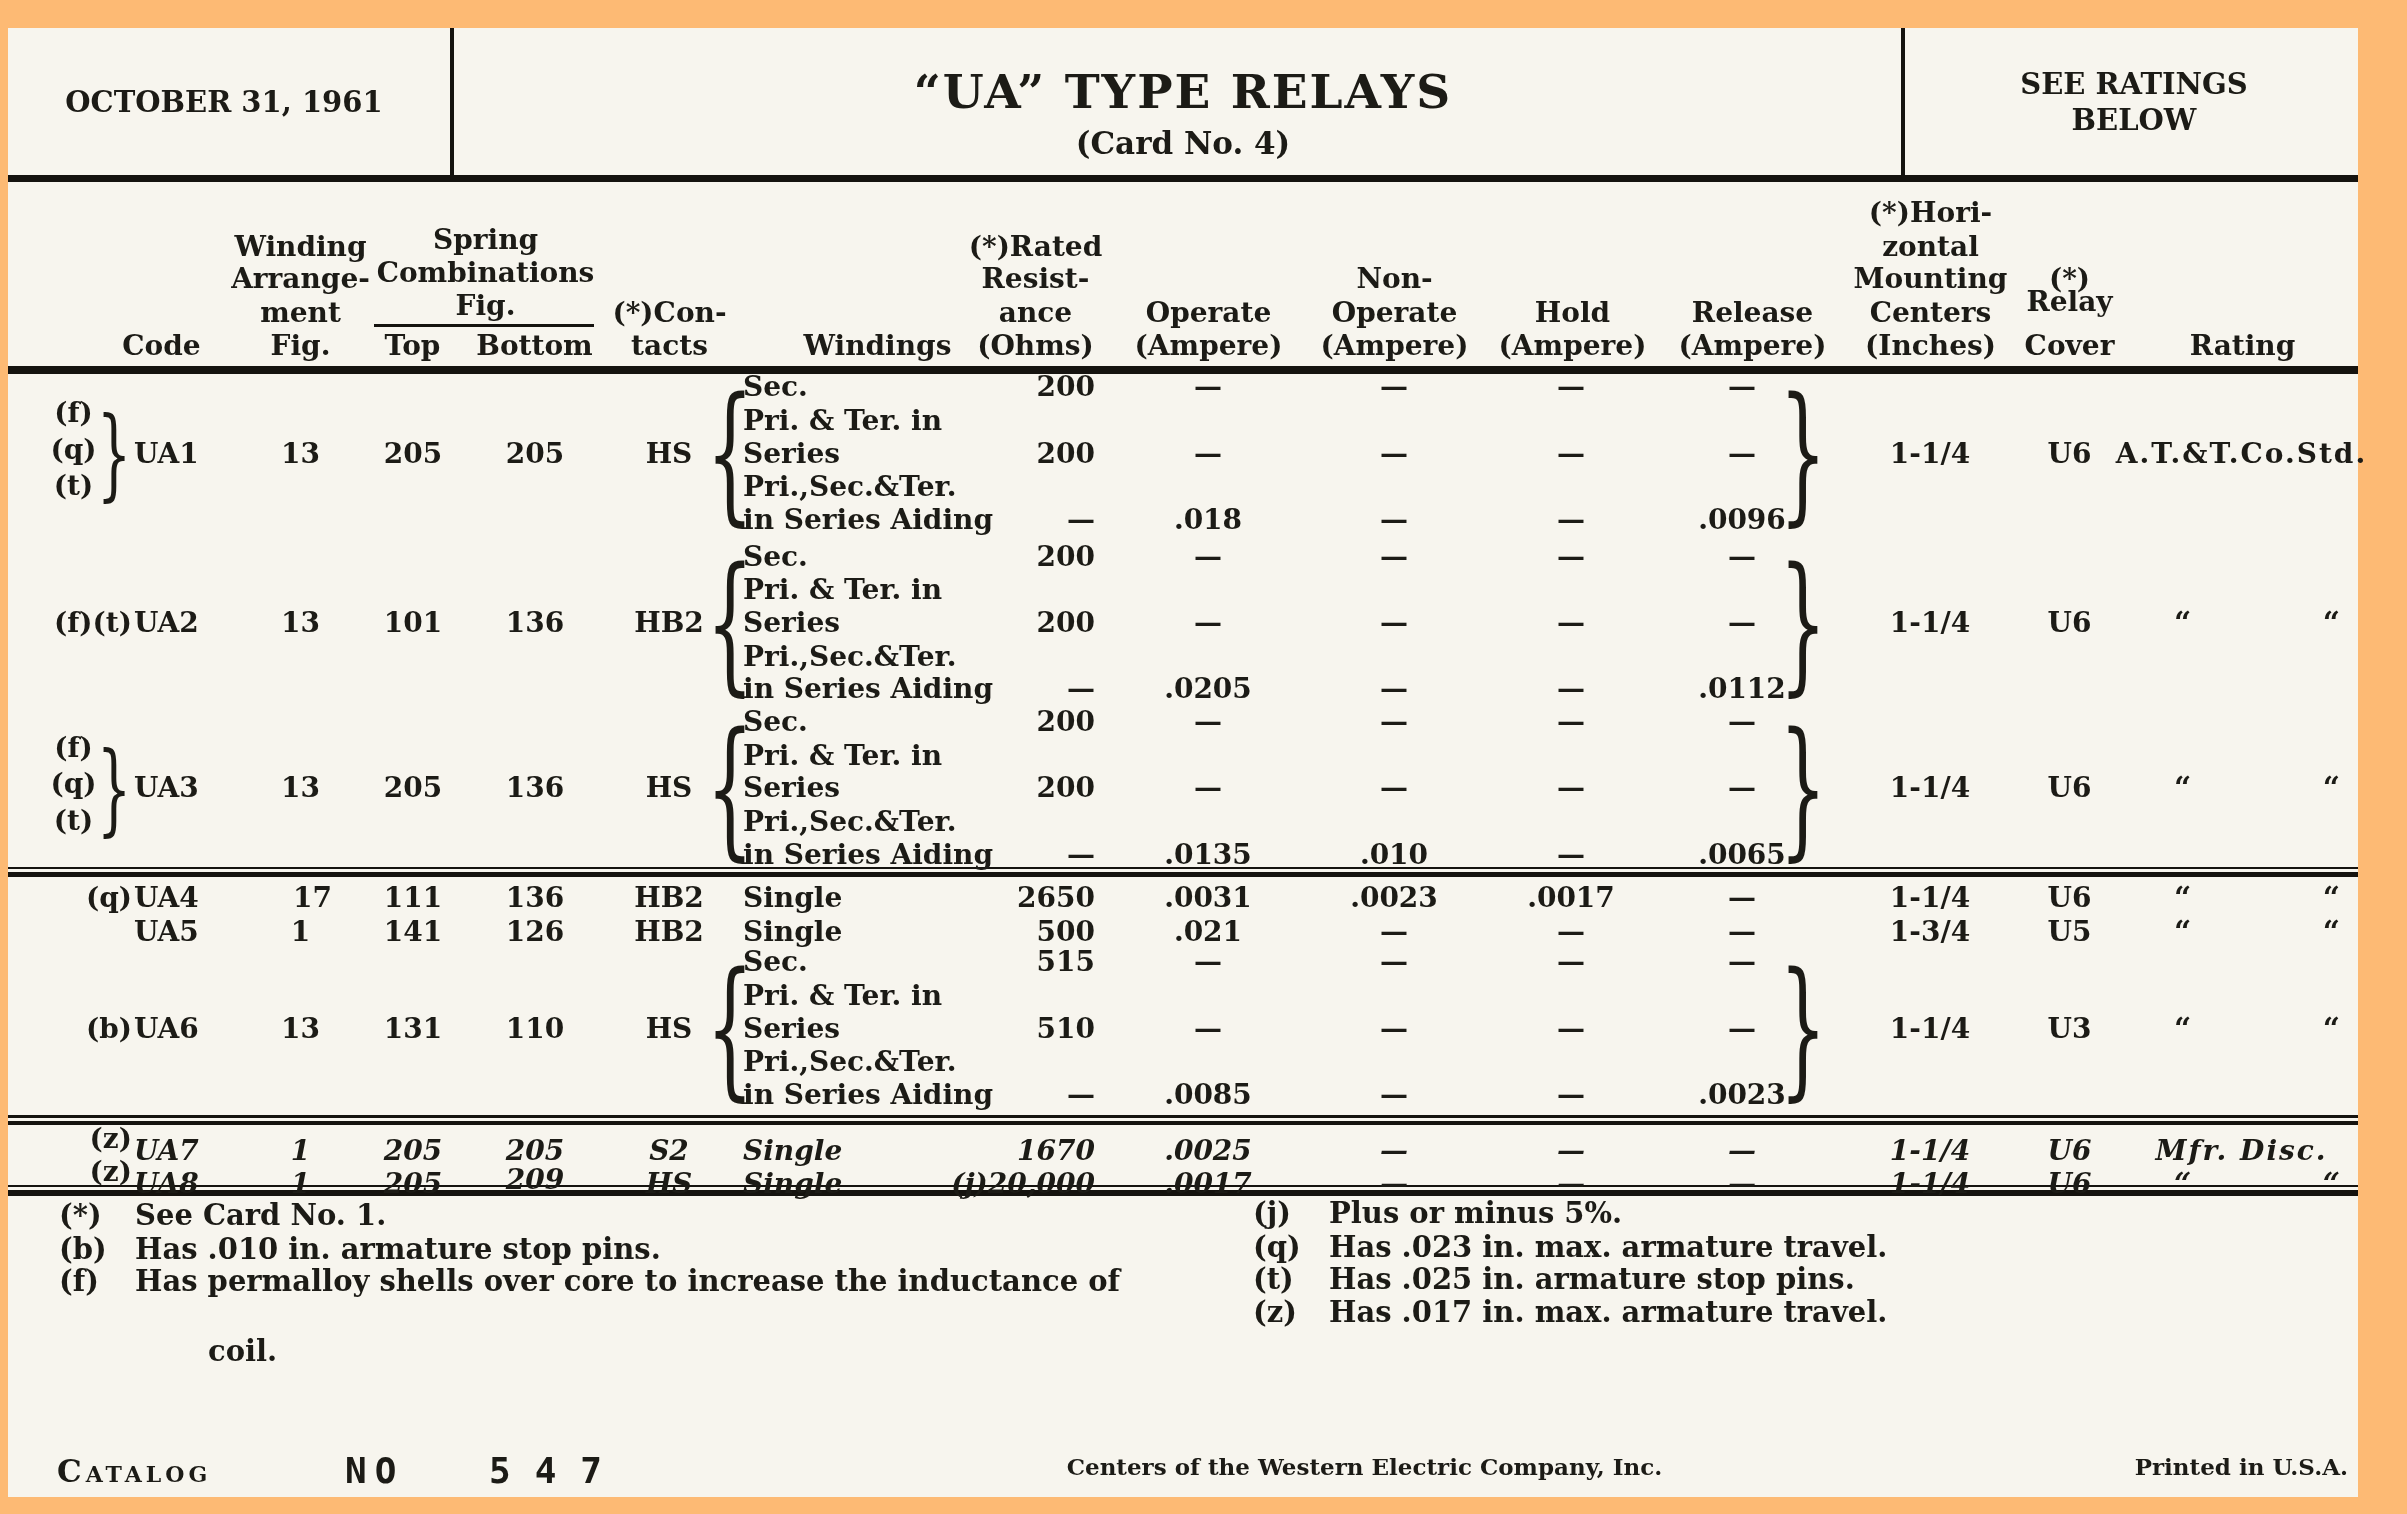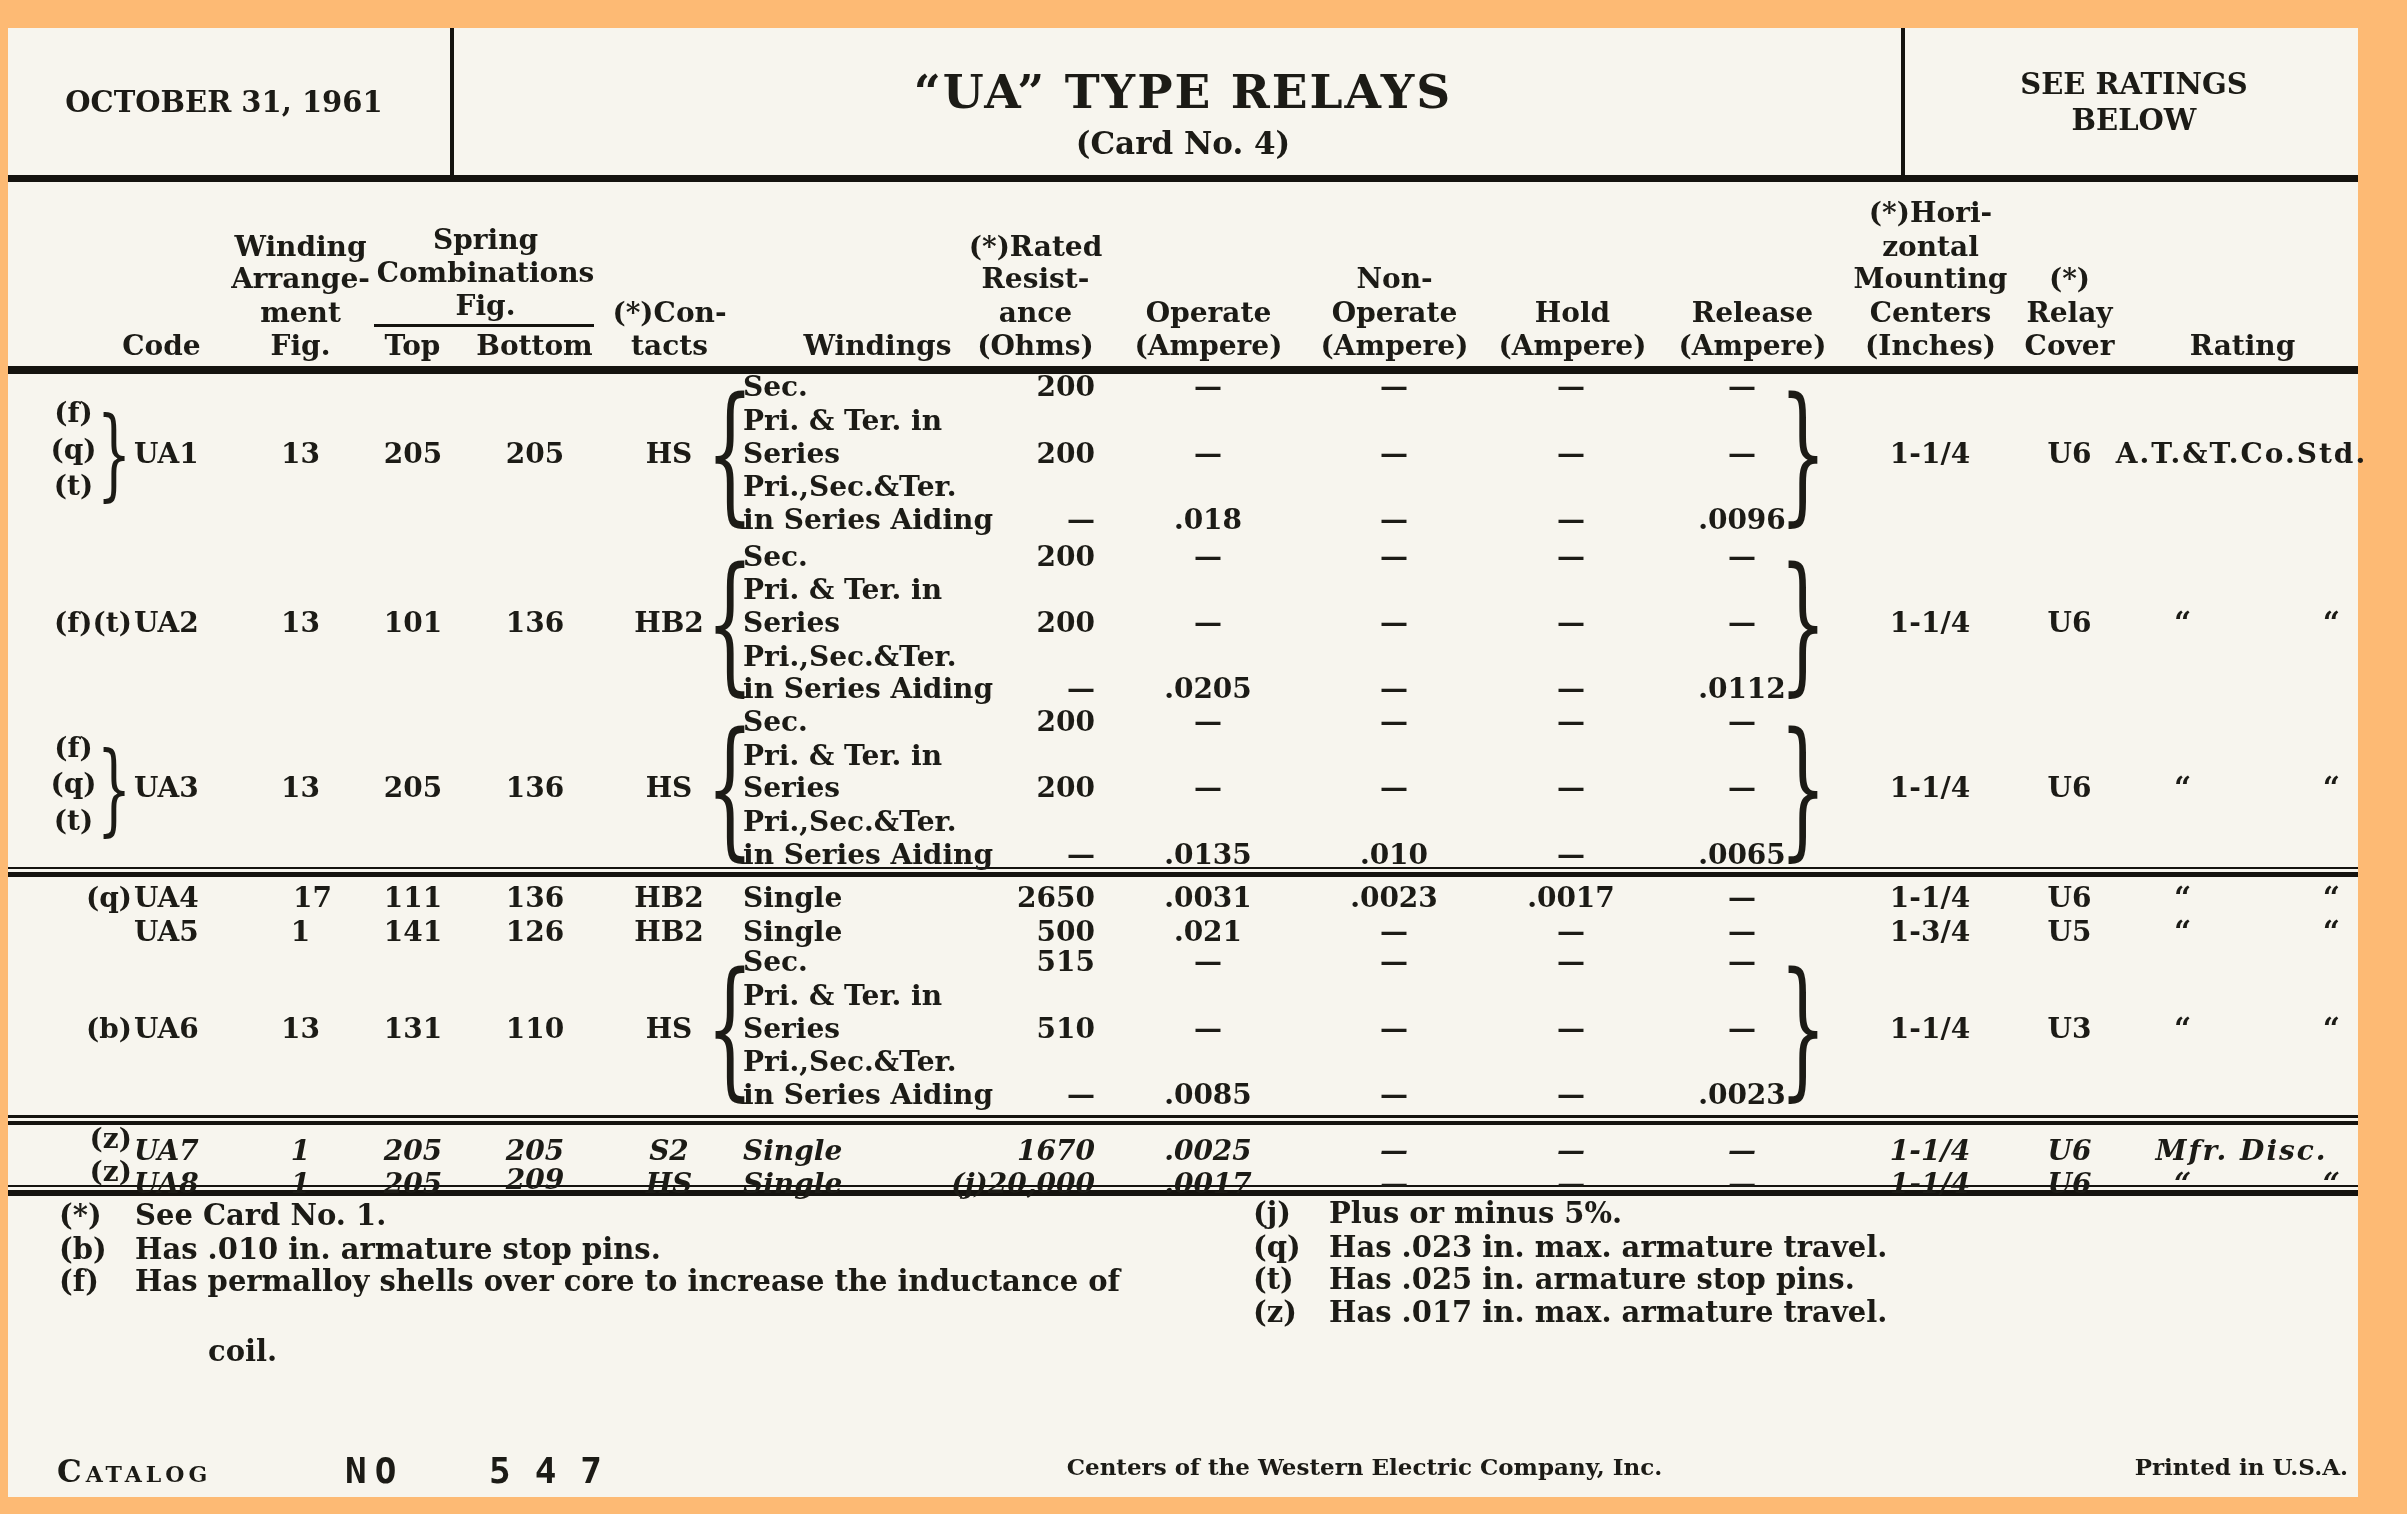--- a/index.html
+++ b/index.html
@@ -76,21 +76,21 @@
     <div class="line center" style="left: 1404px; top: 296px; width: 337px;">Hold</div>
     <div class="line center" style="left: 1404px; top: 329px; width: 337px;">(Ampere)</div>
     <div class="line center" style="left: 1584px; top: 296px; width: 337px;">Release</div>
     <div class="line center" style="left: 1584px; top: 329px; width: 337px;">(Ampere)</div>
     <div class="line center" style="left: 1762px; top: 196px; width: 337px;">(*)Hori-</div>
     <div class="line center" style="left: 1762px; top: 230px; width: 337px;">zontal</div>
     <div class="line center" style="left: 1762px; top: 262px; width: 337px;">Mounting</div>
     <div class="line center" style="left: 1762px; top: 296px; width: 337px;">Centers</div>
     <div class="line center" style="left: 1762px; top: 329px; width: 337px;">(Inches)</div>
     <div class="line center" style="left: 1901px; top: 262px; width: 337px;">(*)</div>
-    <div class="line center" style="left: 1901px; top: 296px; width: 337px;">Relay</div>
+    <div class="line center" style="left: 1901px; top: 285px; width: 337px;">Relay</div>
     <div class="line center" style="left: 1901px; top: 329px; width: 337px;">Cover</div>
     <div class="line center" style="left: 2074px; top: 329px; width: 337px;">Rating</div>
     <div class="line center" style="left: 46px; top: 396px; width: 55px;">(f)</div>
     <div class="line center" style="left: 46px; top: 433px; width: 55px;">(q)</div>
     <div class="line center" style="left: 46px; top: 469px; width: 55px;">(t)</div>
     <div class="brace" style="left: 93px; top: 394px; width: 42px; height: 119px; font-size: 99px; transform: scaleX(0.55);">}</div>
     <div class="line left" style="left: 134px; top: 437px; width: 111px;">UA1</div>
     <div class="line center" style="left: 246px; top: 437px; width: 109px;">13</div>
     <div class="line center" style="left: 356px; top: 437px; width: 114px;">205</div>
     <div class="line center" style="left: 473px; top: 437px; width: 124px;">205</div>

